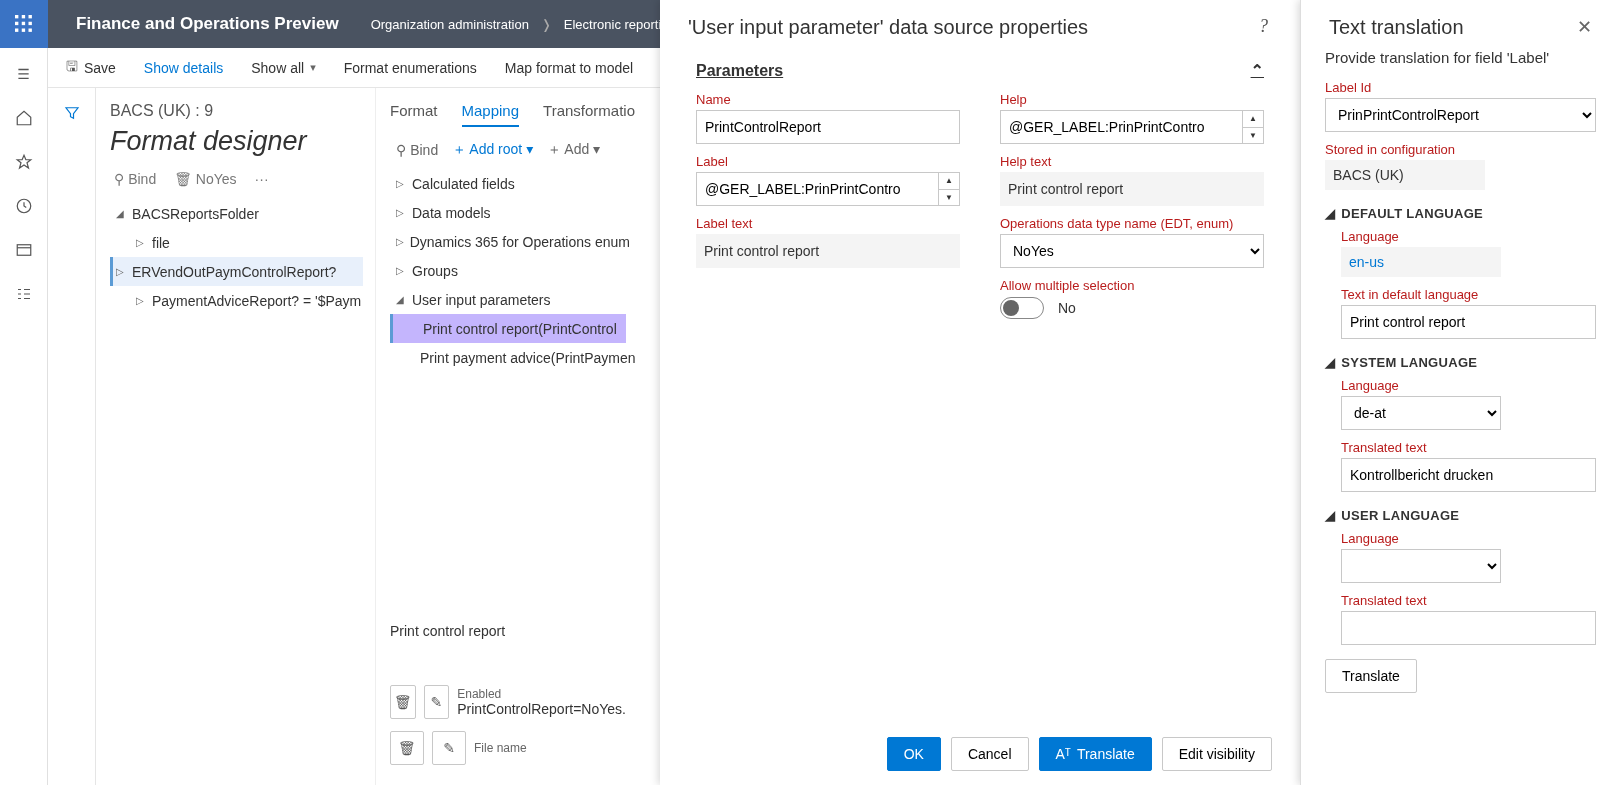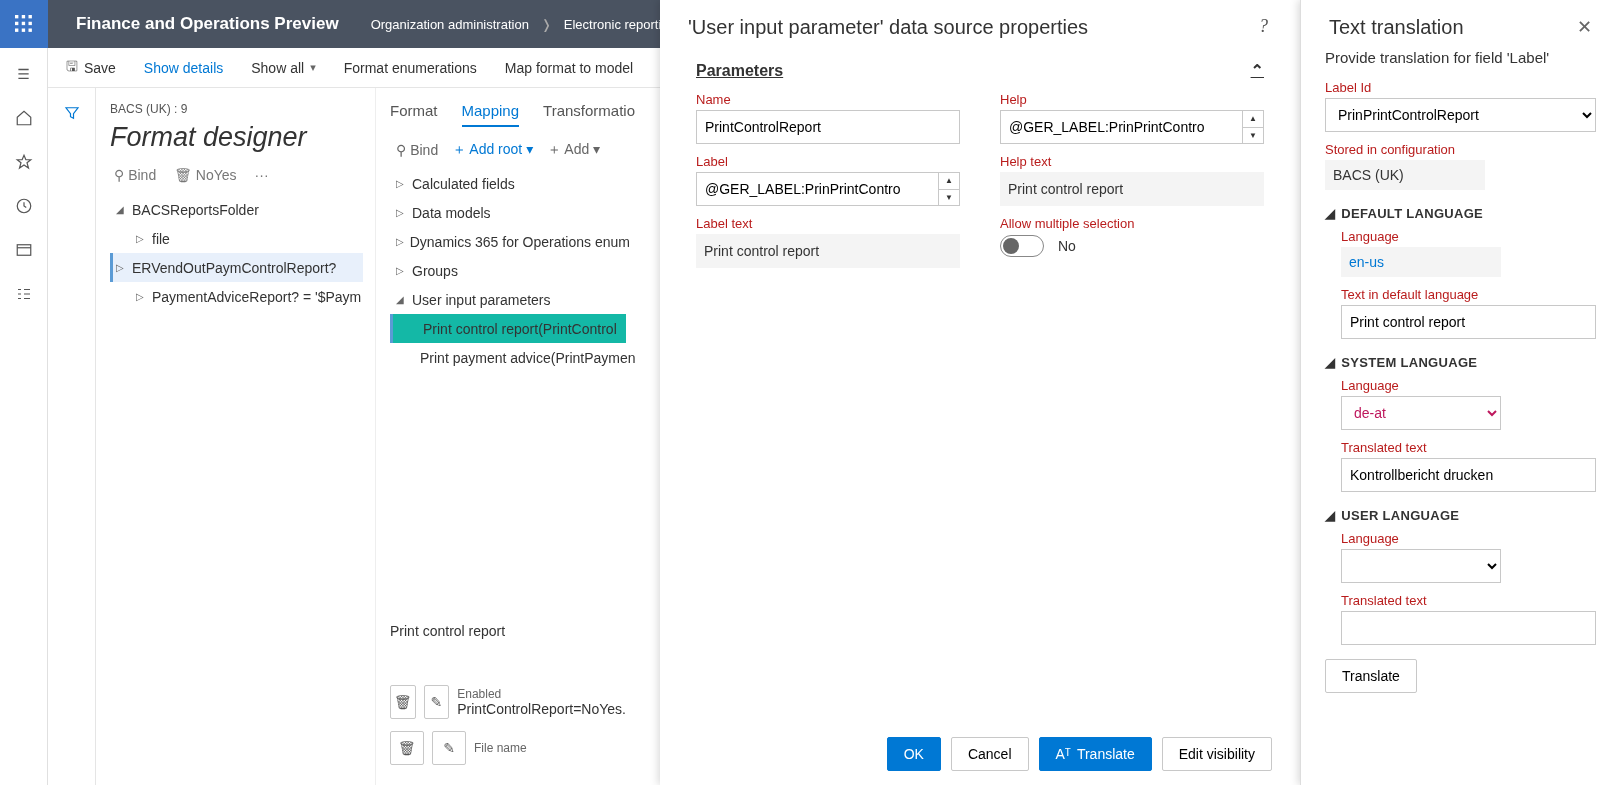--- a/index.html
+++ b/index.html
@@ -13,36 +13,36 @@
 .bc .sep { color:#aaa; padding:0 8px; }
 .leftrail { position:absolute; top:48px; left:0; width:48px; bottom:0; background:#fff; border-right:1px solid #e0e0e0; display:flex; flex-direction:column; align-items:center; padding-top:16px; gap:24px; color:#555; }
 .leftrail .ic { width:20px; height:20px; display:flex; align-items:center; justify-content:center; cursor:pointer; }
 .cmdbar { position:absolute; top:48px; left:48px; right:0; height:40px; background:#fff; border-bottom:1px solid #e5e5e5; display:flex; align-items:center; padding:0 18px; gap:28px; font-size:14px; color:#333; }
 .cmdbar .cmd { display:flex; align-items:center; gap:6px; cursor:pointer; }
 .cmdbar .cmd.blue { color:#0078d4; }
 .cmdbar .chev { font-size:11px; color:#666; }
 .workspace { position:absolute; top:88px; left:48px; right:0; bottom:0; display:flex; }
 .filtercol { width:48px; border-right:1px solid #e5e5e5; display:flex; justify-content:center; padding-top:16px; color:#0078d4; }
 .maincol { width:280px; padding:14px 12px 0 14px; border-right:1px solid #eee; }
-.crumb { font-size:12px; color:#555; margin-bottom:6px; }
+.crumb { font-size:16px; color:#555; margin-bottom:6px; }
 .page-title { font-size:27px; font-weight:350; color:#333; margin-bottom:14px;font-style:italic; }
 .toolbar-sm { display:flex; align-items:center; gap:18px; font-size:14px; color:#777; margin-bottom:12px; padding-left:4px; }
 .tree { font-size:14px; }
 .tree .row { display:flex; align-items:center; height:29px; gap:6px; padding-left:6px; cursor:pointer; white-space:nowrap; }
 .tree .row.sel { background:#e8f0fb; border-left:3px solid #5b9bd5; padding-left:3px; }
 .tree .ind1 { padding-left:26px; }
 .tree .exp { width:10px; color:#666; font-size:10px; }
 .midcol { flex:0 0 260px; padding:14px 10px 16px 14px; position:relative; overflow:hidden; }
 .tabs { display:flex; gap:24px; font-size:15px; color:#555; margin-bottom:14px; }
 .tab { padding-bottom:6px; cursor:pointer; }
 .tab.active { color:#0078d4; border-bottom:2px solid #0078d4; }
 .midtool { display:flex; align-items:center; gap:14px; font-size:14px; color:#666; margin:0 0 10px 6px; }
 .midtool .add { color:#0078d4; }
 .dtree .drow { display:flex; align-items:center; height:29px; gap:6px; cursor:pointer; font-size:14px; white-space:nowrap; }
-.dtree .drow.sel { background:#14b8a6; border-left:3px solid #5b9bd5; }
+.dtree .drow.sel { background:#c4b5fd; border-left:3px solid #5b9bd5; }
 .dtree .ic { width:10px; font-size:10px; color:#666; }
 .dtree .i0 { padding-left:6px; }
 .dtree .i1 { padding-left:30px; }
 .mid-footer { position:absolute; left:14px; right:10px; bottom:8px; }
 .mf-label { font-size:14px; color:#333; margin-bottom:46px; }
 .mf-row { display:flex; align-items:center; gap:8px; margin-bottom:12px; }
 .sqbtn { width:34px; height:34px; border:1px solid #c8c8c8; border-radius:2px; display:flex; align-items:center; justify-content:center; cursor:pointer; color:#555;}
 .mf-txt .t { font-size:12px; color:#666; }
 .mf-txt .v { font-size:14px; color:#333; }
 .panel { position:absolute; top:0; right:0; bottom:0; background:#fff; box-shadow:-2px 0 8px rgba(0,0,0,0.15); display:flex; flex-direction:column; }
@@ -279,20 +279,22 @@
           <div class="st">
               <span>▲</span>
               <span>▼</span>
             </div>
         </div>
         </div>
       <div class="fld">
           <label>Help text</label>
         <div class="ro">Print control report</div>
         </div>
+      <div class="fld"><label>Operations data type name (EDT, enum)</label>
+        <select><option>NoYes</option></select></div>
       <div class="fld">
           <label>Allow multiple selection</label>
         <div class="toggle-wrap">
           <div class="toggle">
               <div class="knob"></div>
             </div>
           <span>No</span>
         </div>
         </div>
     </div>
@@ -331,21 +333,21 @@
       <div class="ro2 link">en-us</div>
       </div>
     <div class="fld" style="padding-left:16px;"><label>Text in default language</label>
       <input class="hl" type="text" value="Print control report" style=""></div>
 
     <div class="grp-h">
         <span>◢</span>
         <span>SYSTEM LANGUAGE</span>
       </div>
     <div class="fld" style="padding-left:16px;"><label>Language</label>
-      <select class="link" style="max-width:160px;color:#be185d;"><option>de-at</option></select></div>
+      <select class="link" style="max-width:160px;color:#000000;"><option>de-at</option></select></div>
     <div class="fld" style="padding-left:16px;"><label>Translated text</label>
       <input class="hl" type="text" value="Kontrollbericht drucken" style=""></div>
 
     <div class="grp-h">
         <span>◢</span>
         <span>USER LANGUAGE</span>
       </div>
     <div class="fld" style="padding-left:16px;"><label>Language</label>
       <select style="max-width:160px;"><option></option></select></div>
     <div class="fld" style="padding-left:16px;"><label>Translated text</label>

